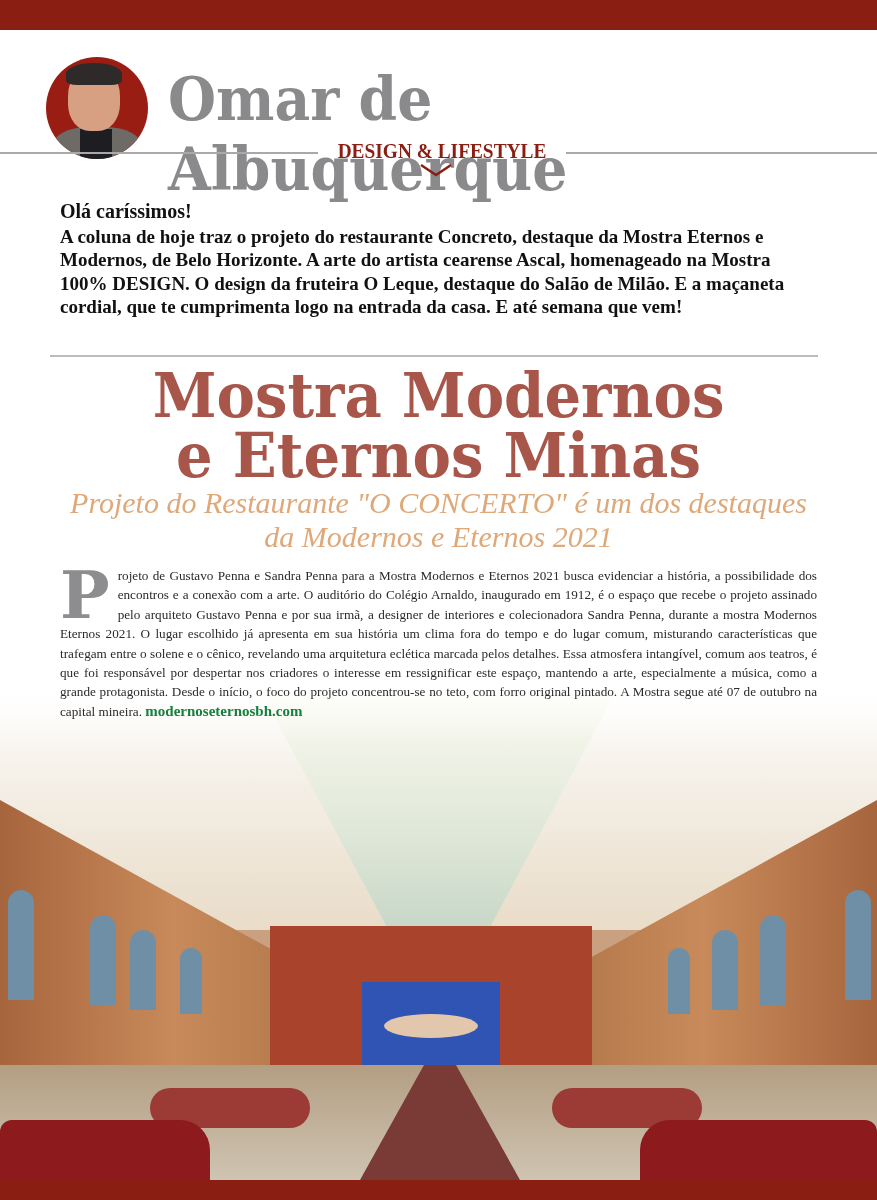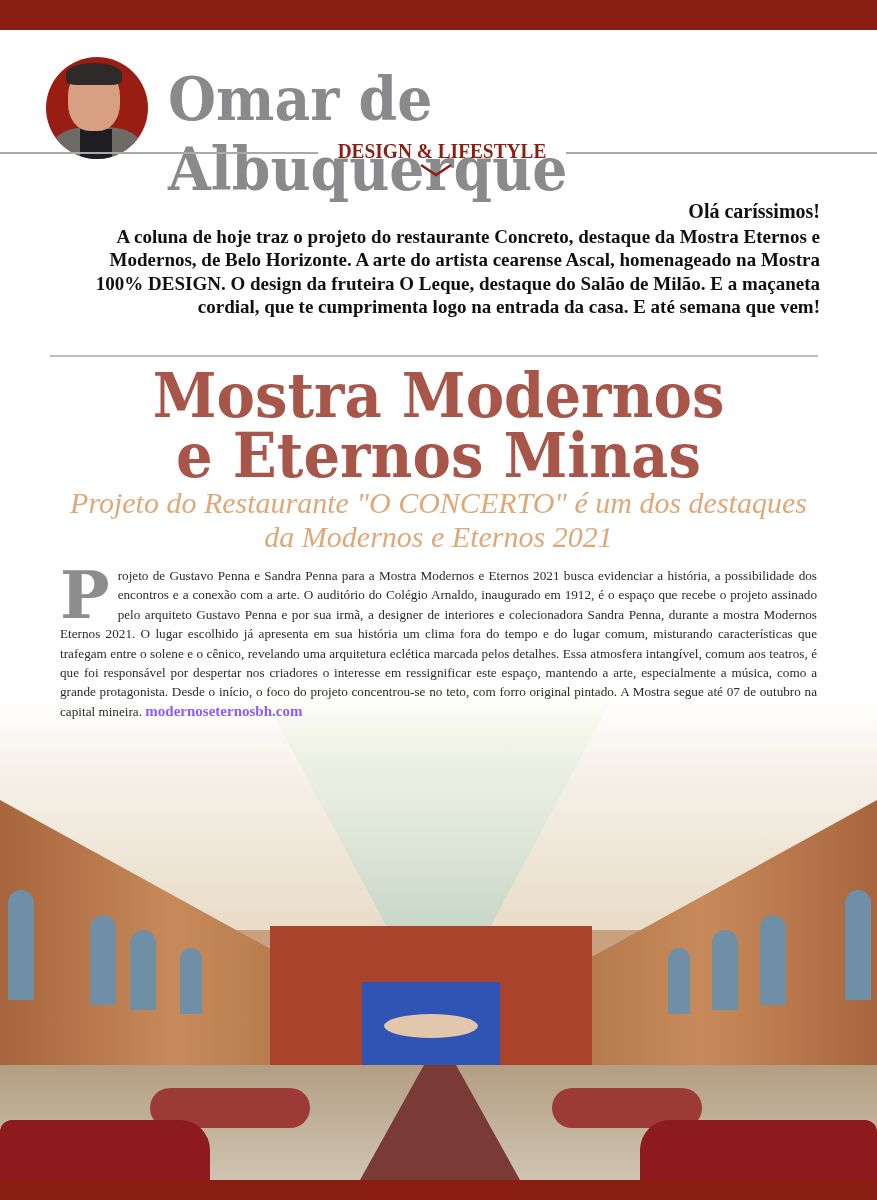--- a/index.html
+++ b/index.html
@@ -28,21 +28,21 @@
     .rule-left { position: absolute; left: 0; top: 152px; width: 318px; height: 2px; background: #a9a9a9; }
     .rule-right { position: absolute; left: 566px; top: 152px; width: 311px; height: 2px; background: #a9a9a9; }
     .section-label {
       position: absolute; left: 318px; top: 138px; width: 248px; text-align: center;
       font-size: 22px; font-weight: bold; color: #8b1e13; letter-spacing: 0px;
       font-family: "Liberation Serif", serif; transform: scaleX(0.88);
     }
     .chevron { position: absolute; left: 419px; top: 163px; width: 34px; height: 14px; }
 
     .intro {
-      position: absolute; left: 60px; top: 200px; width: 760px; text-align: right;
+      position: absolute; left: 60px; top: 200px; width: 760px; text-align: left;
       font-size: 19px; font-weight: bold; color: #111; line-height: 23.5px;
     }
     .intro .greet { display: block; font-size: 20px; margin-bottom: 1px; }
     .intro-rule { position: absolute; left: 50px; top: 355px; width: 768px; height: 2px; background: #bcbcbc; }
 
     .headline {
       position: absolute; left: 60px; top: 366px; width: 757px; text-align: center;
       font-size: 62px; font-weight: bold; color: #a8564a; line-height: 60px;
       font-family: "DejaVu Serif", serif; transform: scaleX(0.93);
     }
@@ -102,21 +102,21 @@
 
     .body-text {
       position: absolute; left: 60px; top: 566px; width: 757px;
       font-size: 13.2px; color: #2a2a2a; line-height: 19.4px; text-align: justify;
       font-family: "Liberation Serif", serif; z-index: 3;
     }
     .dropcap {
       float: left; font-size: 66px; line-height: 54px; color: #8d8d8f; font-weight: bold;
       margin: 2px 8px 0 0; font-family: "DejaVu Serif", serif;
     }
-    .site-link { color: #8b5cf6; font-weight: bold; font-size: 15px; text-decoration: none; }
+    .site-link { color: #15803d; font-weight: bold; font-size: 15px; text-decoration: none; }
     .fade {
       position: absolute; left: 0; top: 680px; width: 877px; height: 60px; z-index: 2;
       background: linear-gradient(180deg, rgba(255,255,255,1) 0%, rgba(255,255,255,0) 100%);
     }
   </style>
 </head>
 <body>
 
 <div class="top-bar"></div>
 

